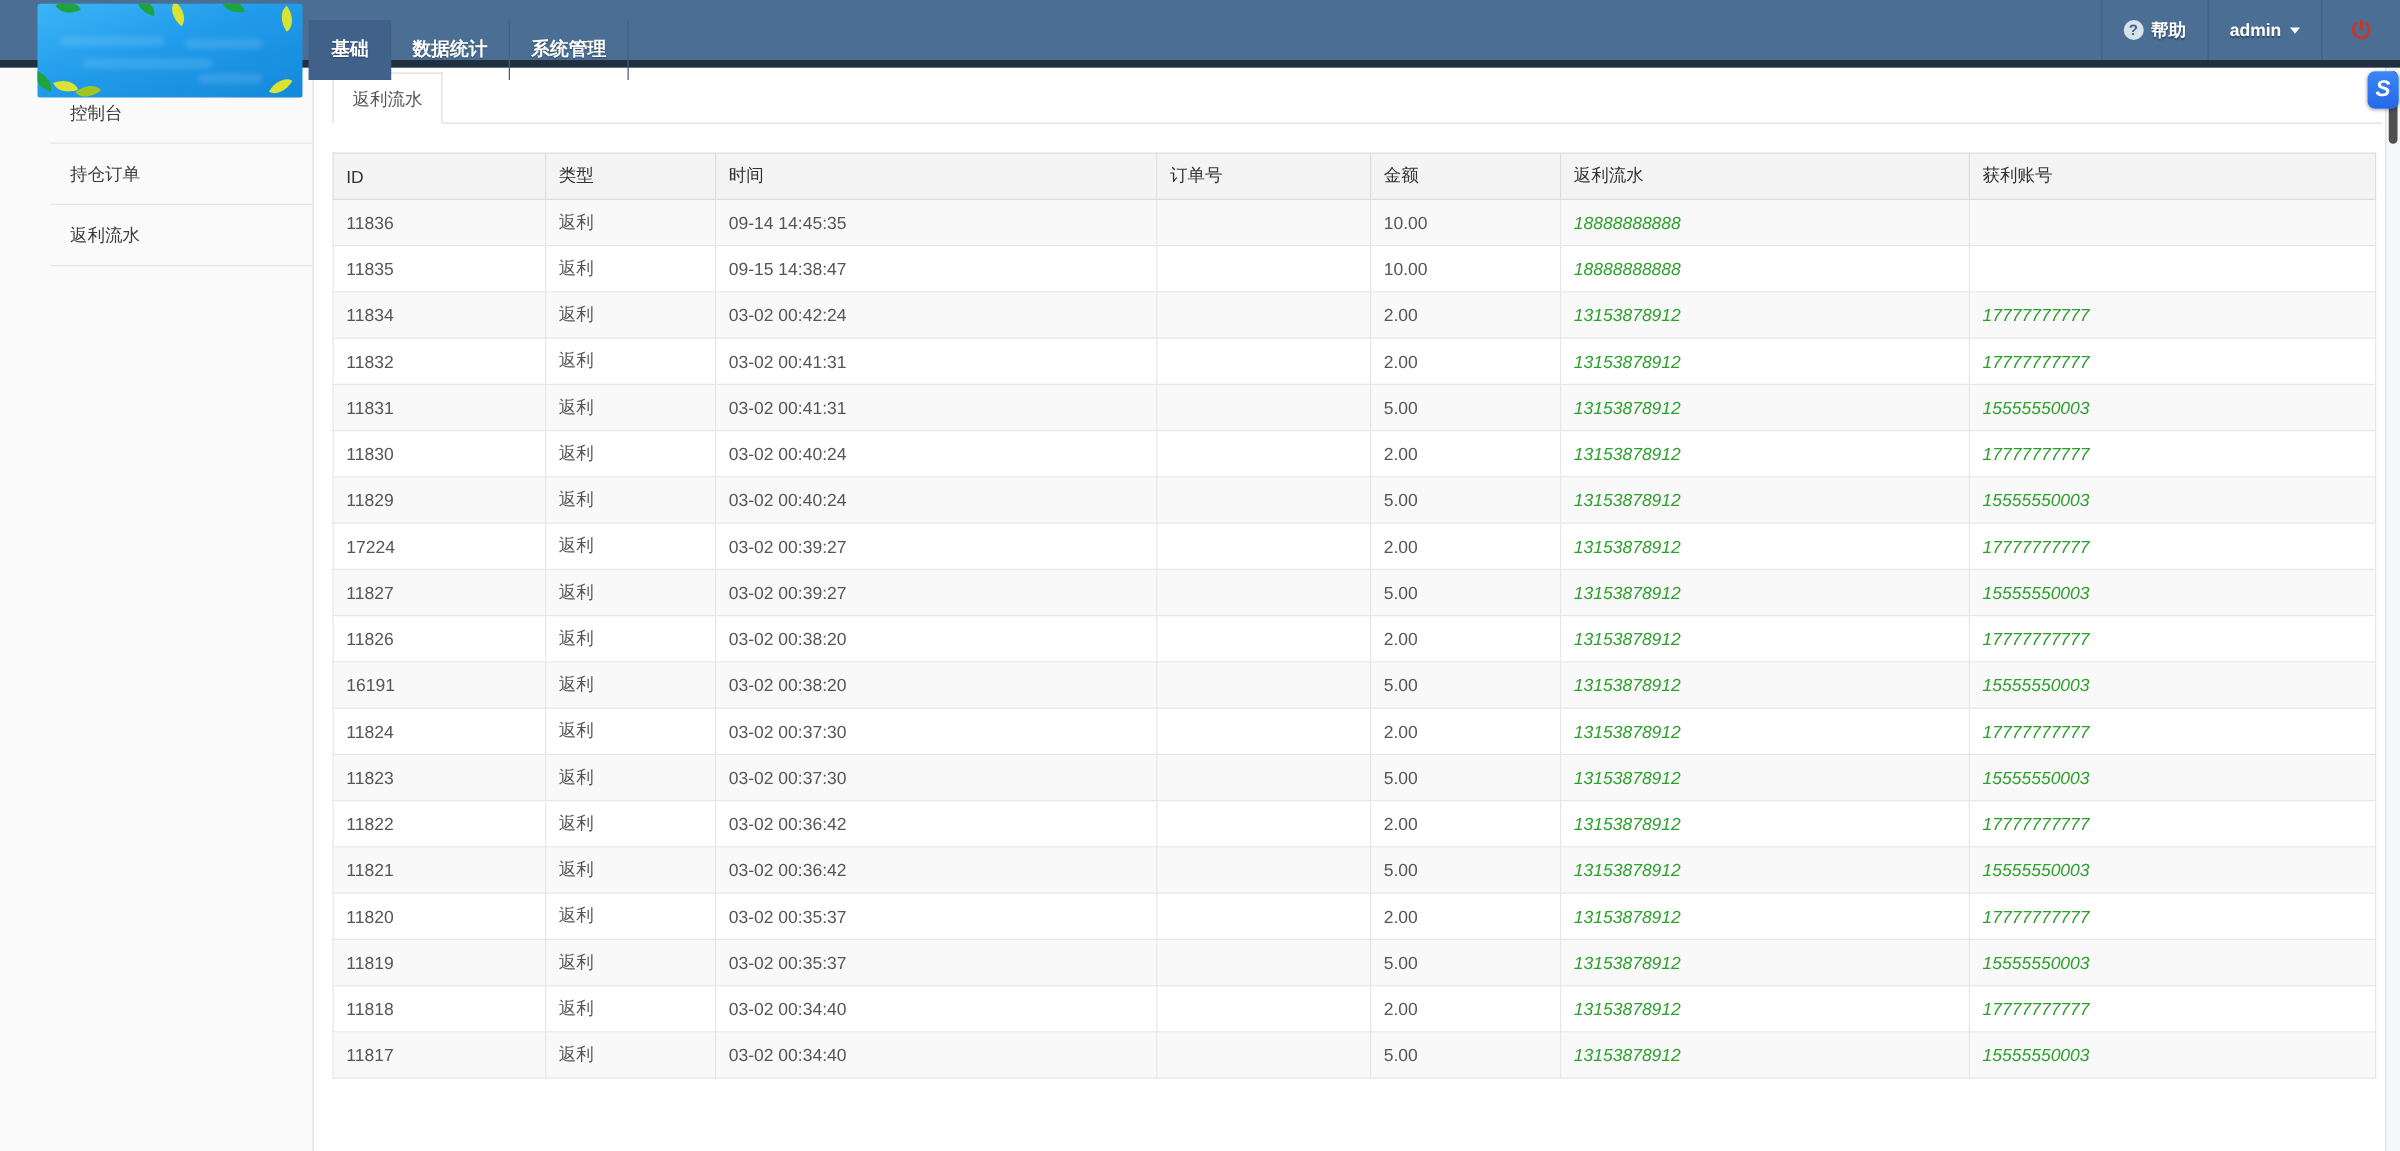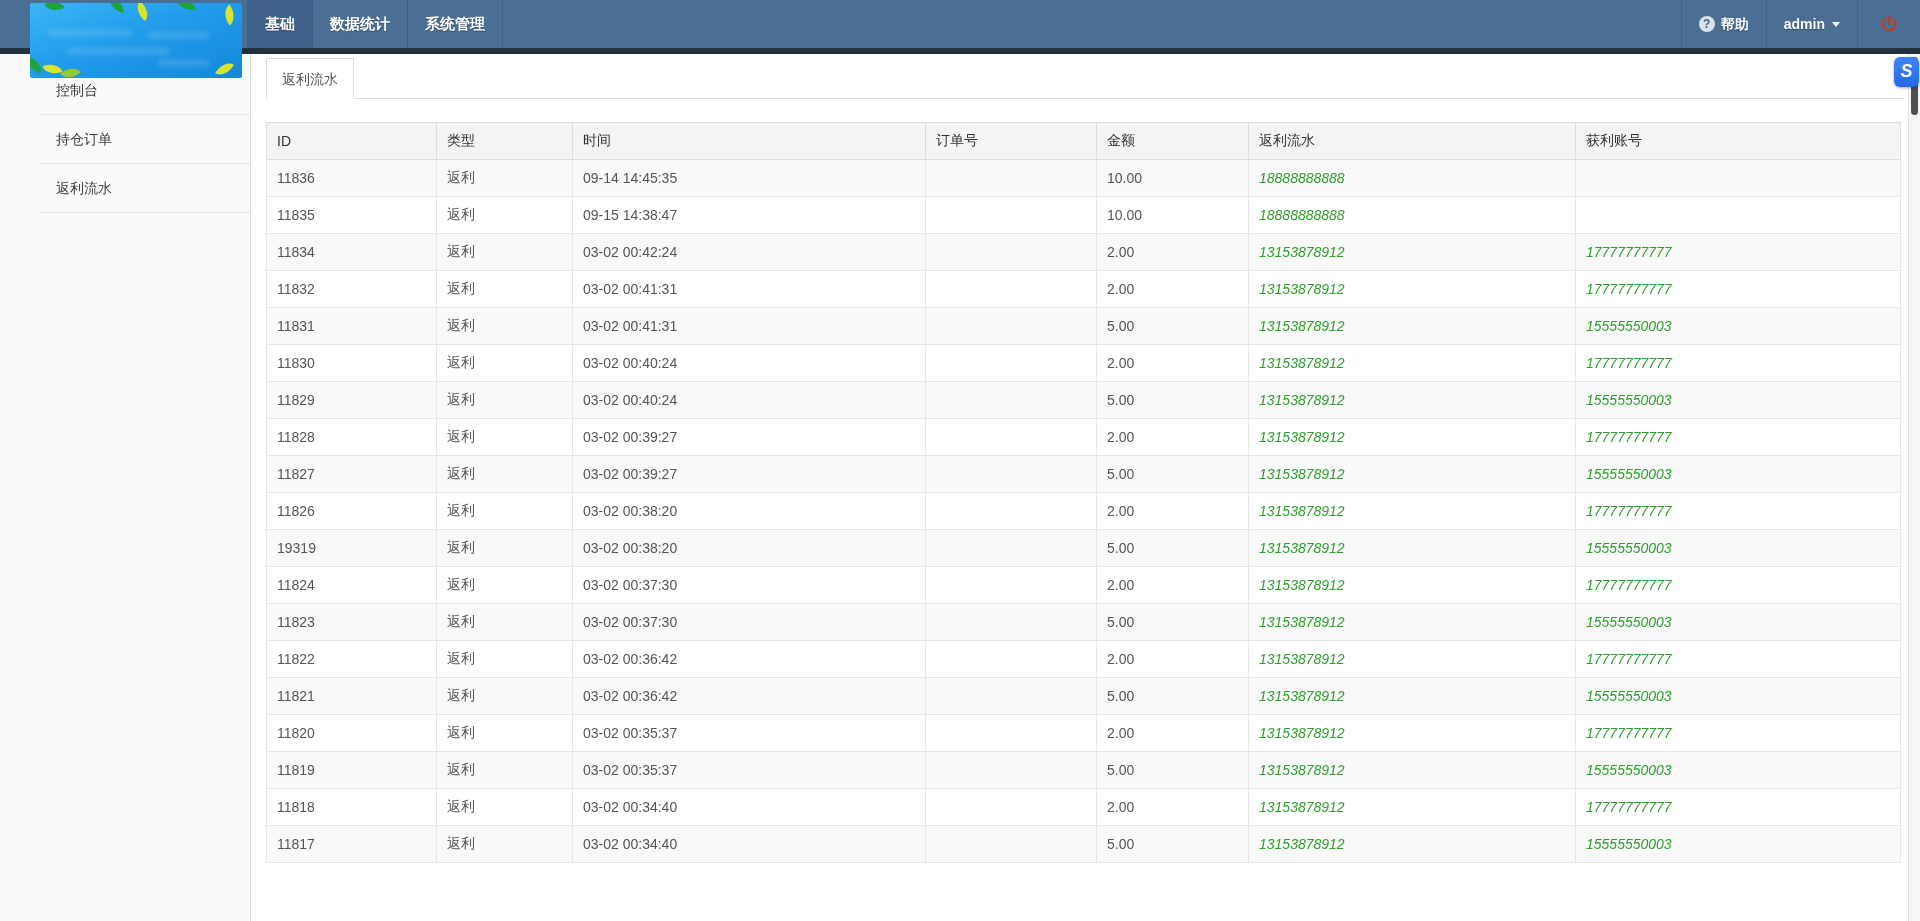--- a/index.html
+++ b/index.html
@@ -3,21 +3,21 @@
 <meta charset="utf-8">
 <style>
   * { margin:0; padding:0; box-sizing:border-box; }
   html,body { width:1920px; height:921px; overflow:hidden;
     font-family:"Liberation Sans","DejaVu Sans",sans-serif; background:#fff; }
 
   
   .navbar { position:absolute; left:0; top:0; width:1920px; height:54px;
     background:#4b6f94; border-bottom:6px solid #20303f; z-index:3; }
   .navbar-inner { position:relative; height:48px; }
-  .nav-menu { position:absolute; left:247px; top:0; height:48px; display:flex; }
+  .nav-menu { position:absolute; left:247px; top:16px; height:48px; display:flex; }
   .nav-item { height:48px; line-height:48px; padding:0 17px; color:#fff;
     font-size:15px; font-weight:bold; text-shadow:0 1px 1px rgba(0,0,0,.35);
     border-left:1px solid #3e6084; cursor:pointer; white-space:nowrap; }
   .nav-menu .nav-item:last-child { border-right:1px solid #3e6084; }
   .nav-item.active { background:#40628a; }
   .nav-right { position:absolute; right:0; top:0; height:48px; display:flex; }
   .nav-right .nav-item { font-size:14px; display:flex; align-items:center; }
   .q-icon { display:inline-block; width:16px; height:16px; border-radius:50%;
     background:#d9e2ea; color:#41648a; font-size:12px; font-weight:bold;
     text-align:center; line-height:16px; margin-right:6px; text-shadow:none; }
@@ -211,21 +211,21 @@
           <tr>
             <td>11829</td>
             <td>返利</td>
             <td>03-02 00:40:24</td>
             <td></td>
             <td>5.00</td>
             <td><a class="acct">13153878912</a></td>
             <td><a class="acct">15555550003</a></td>
           </tr>
           <tr>
-            <td>11828</td>
+            <td>17224</td>
             <td>返利</td>
             <td>03-02 00:39:27</td>
             <td></td>
             <td>2.00</td>
             <td><a class="acct">13153878912</a></td>
             <td><a class="acct">17777777777</a></td>
           </tr>
           <tr>
             <td>11827</td>
             <td>返利</td>
@@ -238,21 +238,21 @@
           <tr>
             <td>11826</td>
             <td>返利</td>
             <td>03-02 00:38:20</td>
             <td></td>
             <td>2.00</td>
             <td><a class="acct">13153878912</a></td>
             <td><a class="acct">17777777777</a></td>
           </tr>
           <tr>
-            <td>19319</td>
+            <td>16191</td>
             <td>返利</td>
             <td>03-02 00:38:20</td>
             <td></td>
             <td>5.00</td>
             <td><a class="acct">13153878912</a></td>
             <td><a class="acct">15555550003</a></td>
           </tr>
           <tr>
             <td>11824</td>
             <td>返利</td>

